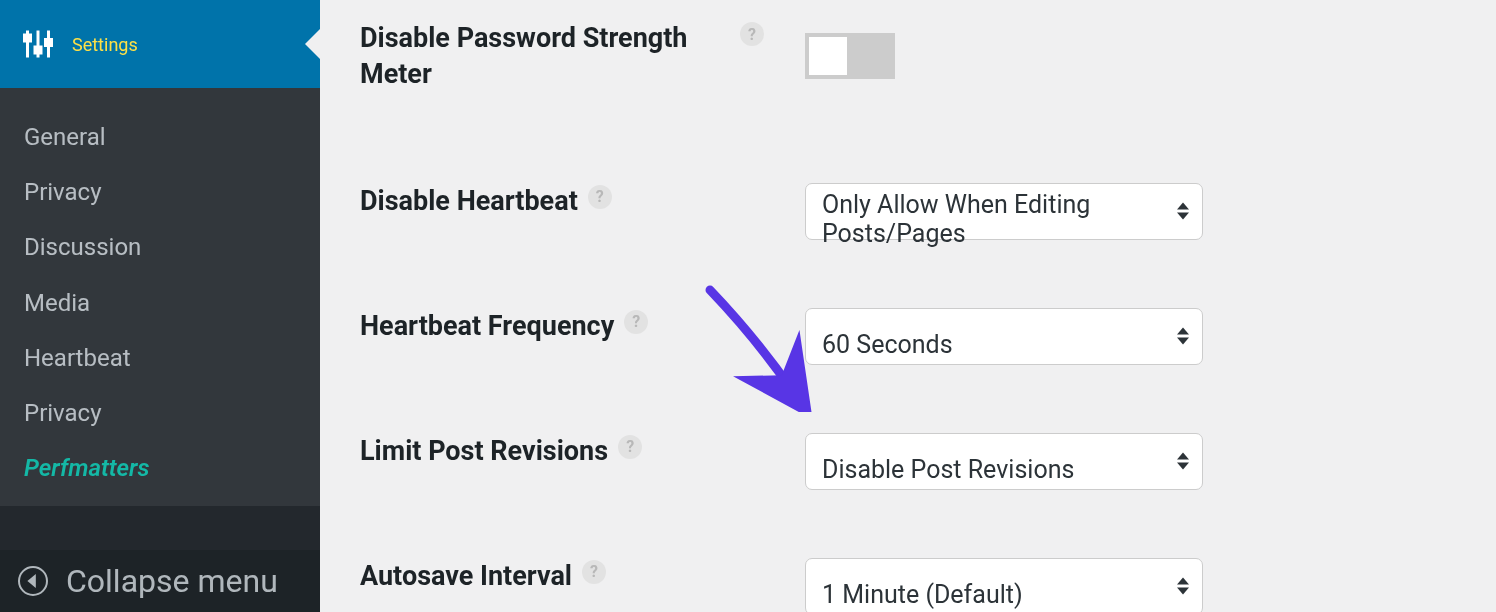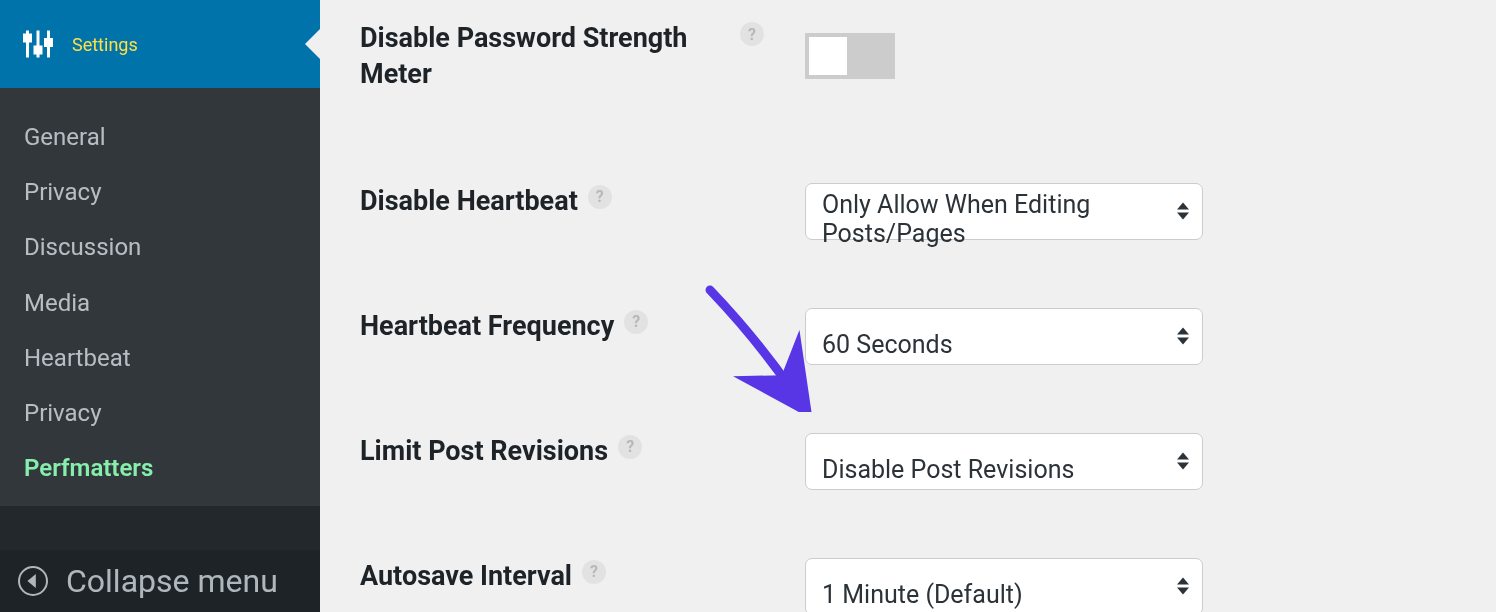--- a/index.html
+++ b/index.html
@@ -6,21 +6,21 @@
     body { font-family: -apple-system, BlinkMacSystemFont, "Segoe UI", Roboto, sans-serif; background: #f0f0f1; width: 1496px; height: 612px; overflow: hidden; position: relative; }
 
     .sidebar { position: absolute; left: 0; top: 0; width: 320px; height: 612px; background: #23282d; color: #eee; }
 
     .sidebar-active { background: #0073aa; color: #fde047; height: 88px; display: flex; align-items: center; padding-left: 20px; font-size: 18px; position: relative; }
     .sidebar-active svg { width: 36px; height: 36px; margin-right: 16px; }
     .sidebar-active::after { content: ""; position: absolute; right: -1px; top: 50%; transform: translateY(-50%); width: 0; height: 0; border-top: 16px solid transparent; border-bottom: 16px solid transparent; border-right: 16px solid #f0f0f1; }
 
     .submenu { padding: 22px 0 10px 0; background: #32373c; }
     .submenu-item { color: rgba(240,246,252,0.7); font-size: 24px; padding: 12px 24px; cursor: pointer; line-height: 1.3; }
-    .submenu-item.current { color: #86efac; font-weight: 600; }
+    .submenu-item.current { color: #14b8a6; font-weight: 600; font-style: italic; }
 
     .collapse { position: absolute; bottom: 0; left: 0; width: 320px; height: 62px; background: #1d2327; display: flex; align-items: center; padding-left: 18px; color: rgba(240,246,252,0.7); font-size: 32px; cursor: pointer; }
     .collapse-icon { width: 30px; height: 30px; border: 2px solid rgba(240,246,252,0.7); border-radius: 50%; display: flex; align-items: center; justify-content: center; margin-right: 18px; }
     .collapse-icon svg { width: 14px; height: 14px; }
 
     .content { position: absolute; left: 360px; top: 0; right: 0; padding-top: 20px; }
 
     .form-row { display: flex; align-items: flex-start; margin-bottom: 68px; }
     .form-row.first { margin-bottom: 90px; align-items: center; }
     .form-label { width: 445px; display: flex; align-items: flex-start; flex-wrap: wrap; }

